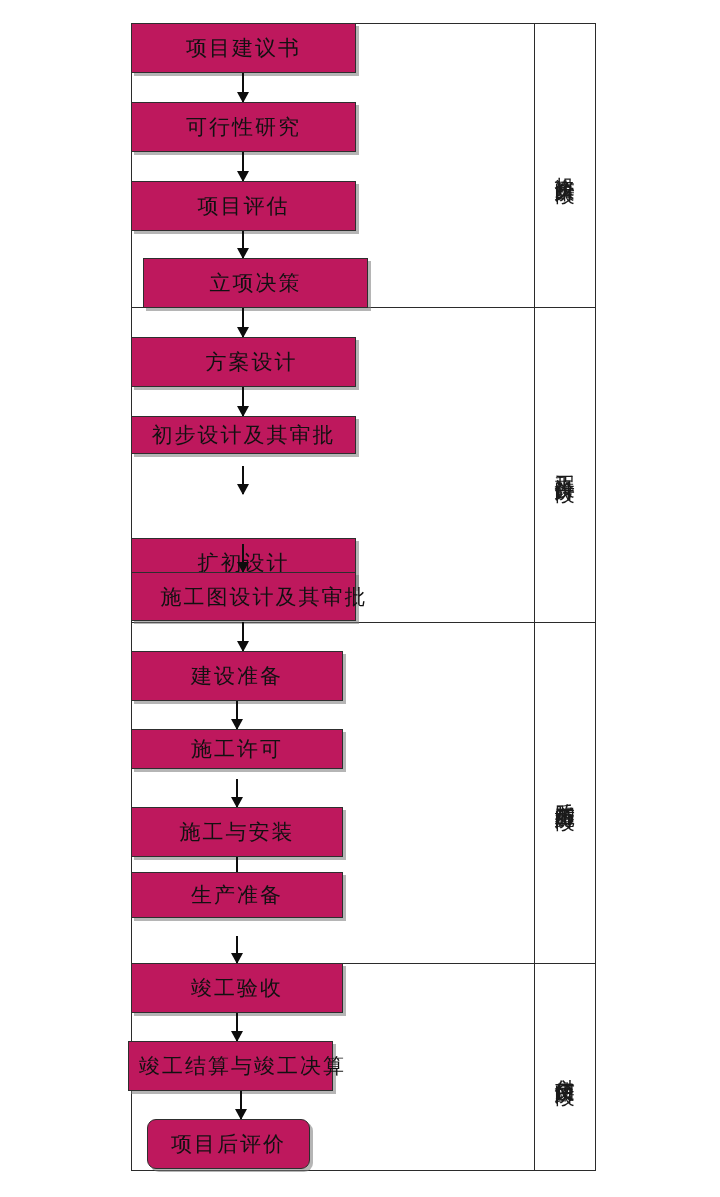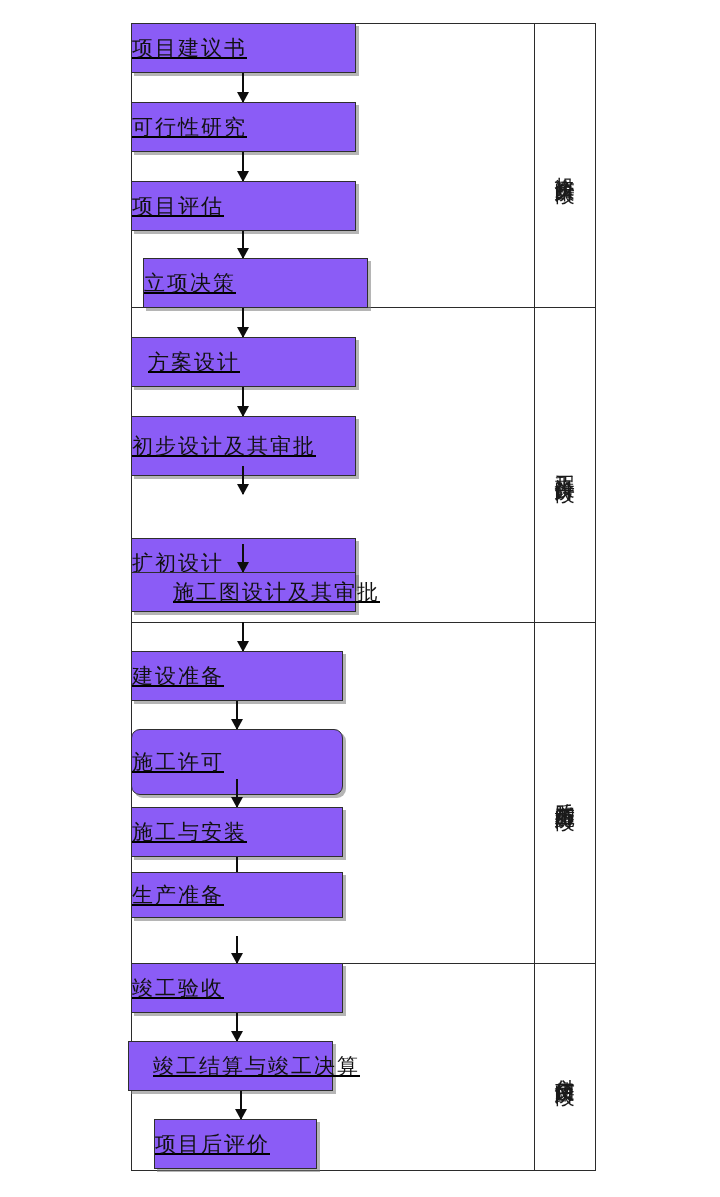--- a/index.html
+++ b/index.html
@@ -50,26 +50,26 @@
     line-height:1.12;
     letter-spacing:1.5px;
     color:#1a1a1a;
     white-space:nowrap;
   }
 
   
   .node{
     position:absolute;
     box-sizing:border-box;
-    background:#8b5cf6;
+    background:#be185d;
     border:1.7px solid #2e2e2e;
     box-shadow:3px 3px 0 rgba(120,120,120,0.55);
     display:flex;
     align-items:center;
-    text-decoration:underline;
+    justify-content:center;
   }
   .node span{
     font-size:21px;
     letter-spacing:2px;
     color:#111;
     white-space:nowrap;
   }
 
   
   .arrow{
@@ -131,41 +131,41 @@
   <div class="node" style="left:131px;top:258px;width:225px;height:50px;margin-left:12px;">
     <span>立项决策</span>
   </div>
   <div class="arrow" style="left:242px;top:308px;height:29px;"></div>
 
   <div class="node" style="left:131px;top:337px;width:225px;height:50px;padding-left:16px;">
     <span>方案设计</span>
   </div>
   <div class="arrow" style="left:242px;top:387px;height:29px;"></div>
 
-  <div class="node" style="left:131px;top:416px;width:225px;height:60px;">
+  <div class="node" style="left:131px;top:416px;width:225px;height:38px;">
     <span>初步设计及其审批</span>
   </div>
   <div class="arrow" style="left:242px;top:466px;height:28px;"></div>
 
   <div class="node" style="left:131px;top:494px;width:225px;height:50px;margin-top:44px;">
     <span>扩初设计</span>
   </div>
   <div class="arrow" style="left:242px;top:544px;height:28px;"></div>
 
-  <div class="node" style="left:131px;top:572px;width:225px;height:40px;padding-left:41px;">
+  <div class="node" style="left:131px;top:572px;width:225px;height:49px;padding-left:41px;">
     <span>施工图设计及其审批</span>
   </div>
   <div class="arrow" style="left:242px;top:622px;height:29px;"></div>
 
   <div class="node" style="left:131px;top:651px;width:212px;height:50px;">
     <span>建设准备</span>
   </div>
   <div class="arrow" style="left:236px;top:701px;height:28px;"></div>
 
-  <div class="node" style="left:131px;top:729px;width:212px;height:66px;border-radius:9px;">
+  <div class="node" style="left:131px;top:729px;width:212px;height:40px;">
     <span>施工许可</span>
   </div>
   <div class="arrow" style="left:236px;top:779px;height:28px;"></div>
 
   <div class="node" style="left:131px;top:807px;width:212px;height:50px;">
     <span>施工与安装</span>
   </div>
   <div class="arrow" style="left:236px;top:857px;height:29px;"></div>
 
   <div class="node" style="left:131px;top:872px;width:212px;height:46px;">
@@ -176,17 +176,17 @@
   <div class="node" style="left:131px;top:963px;width:212px;height:50px;">
     <span>竣工验收</span>
   </div>
   <div class="arrow" style="left:236px;top:1013px;height:28px;"></div>
 
   <div class="node" style="left:128px;top:1041px;width:205px;height:50px;padding-left:24px;">
     <span>竣工结算与竣工决算</span>
   </div>
   <div class="arrow" style="left:240px;top:1091px;height:28px;"></div>
 
-  <div class="node" style="left:154px;top:1119px;width:163px;height:50px;">
+  <div class="node" style="left:147px;top:1119px;width:163px;height:50px;border-radius:9px;">
     <span>项目后评价</span>
   </div>
 
 </div>
 
 </body></html>

